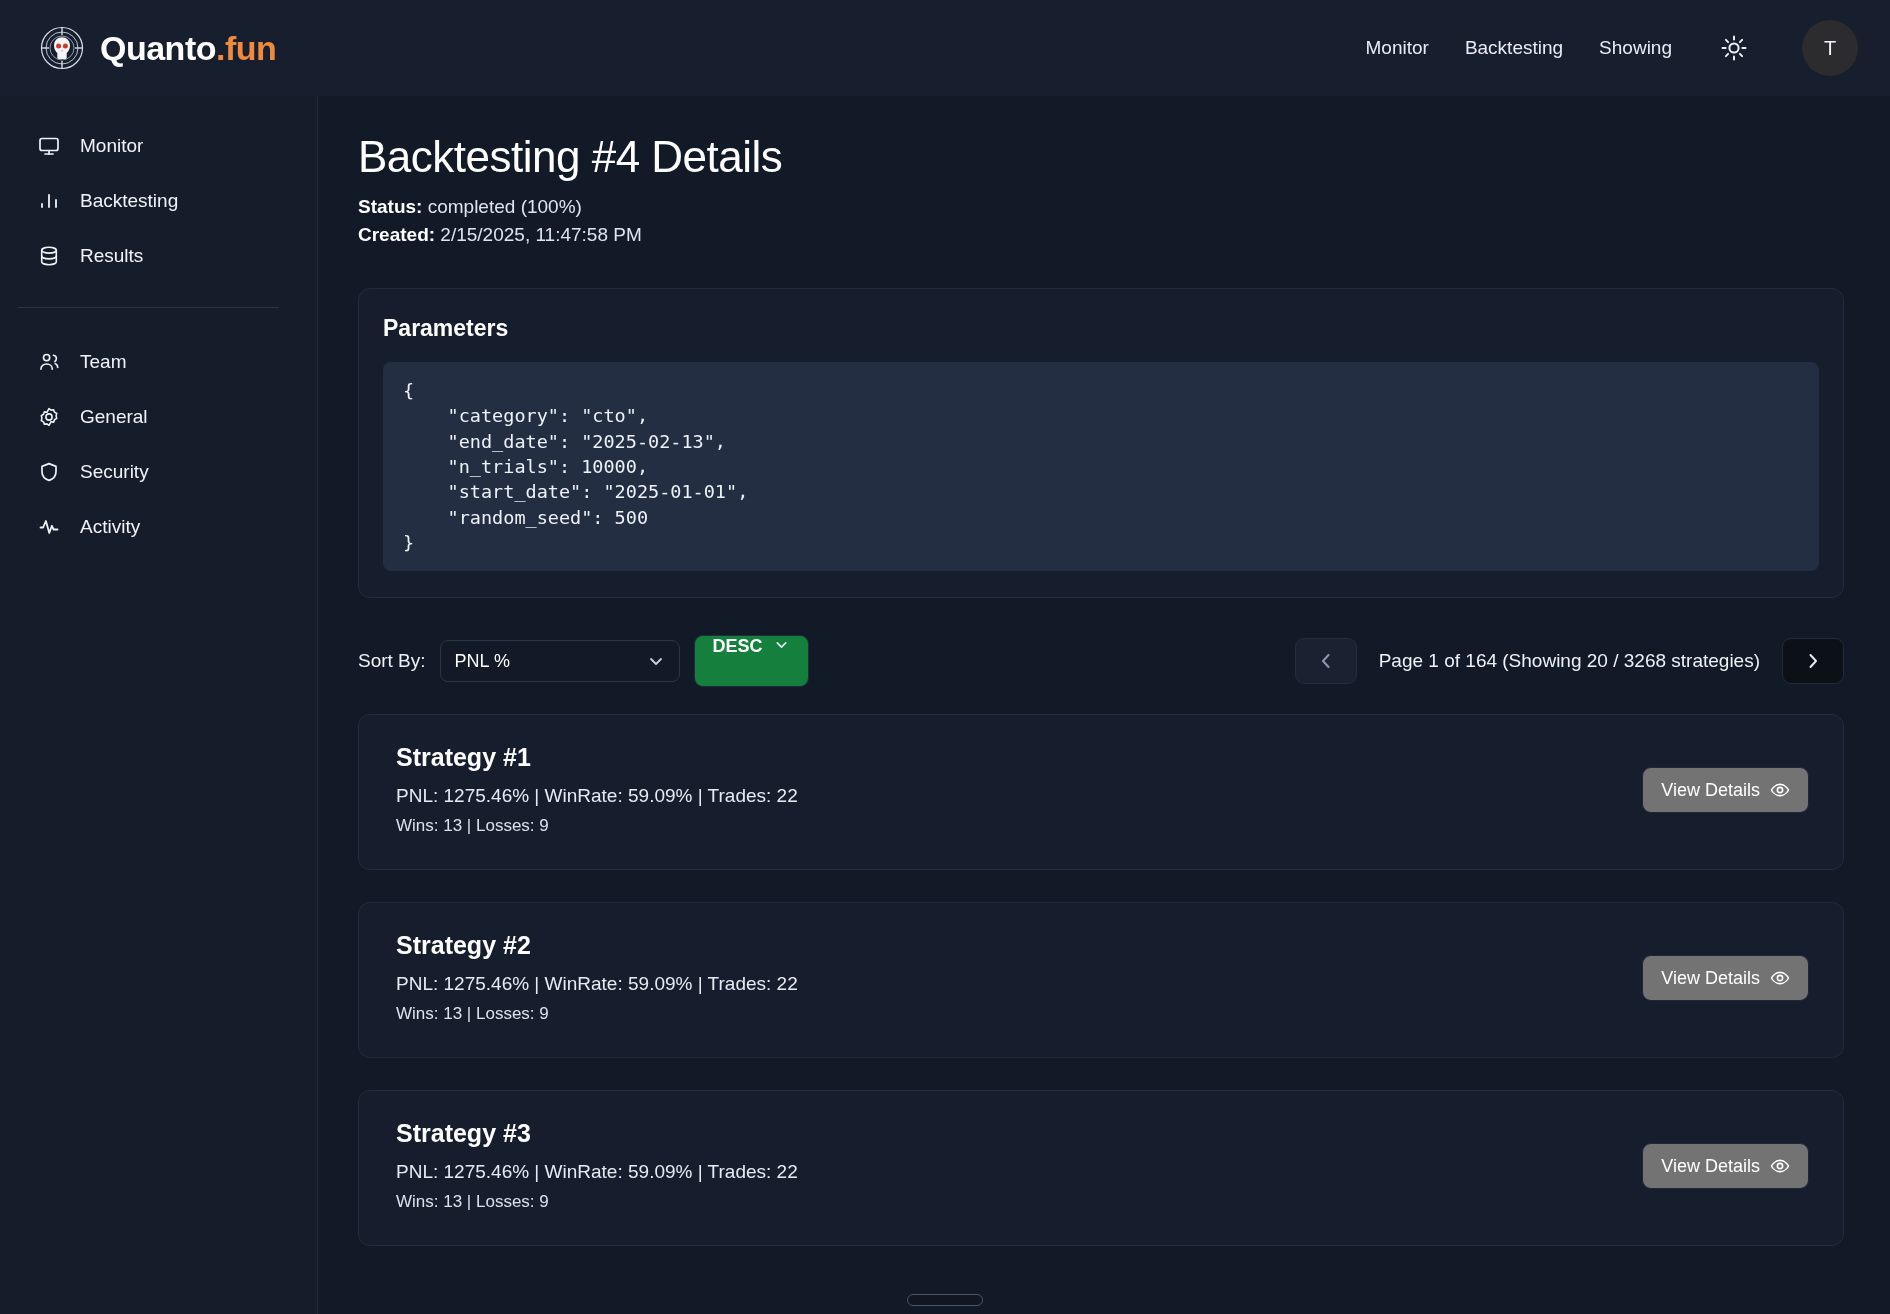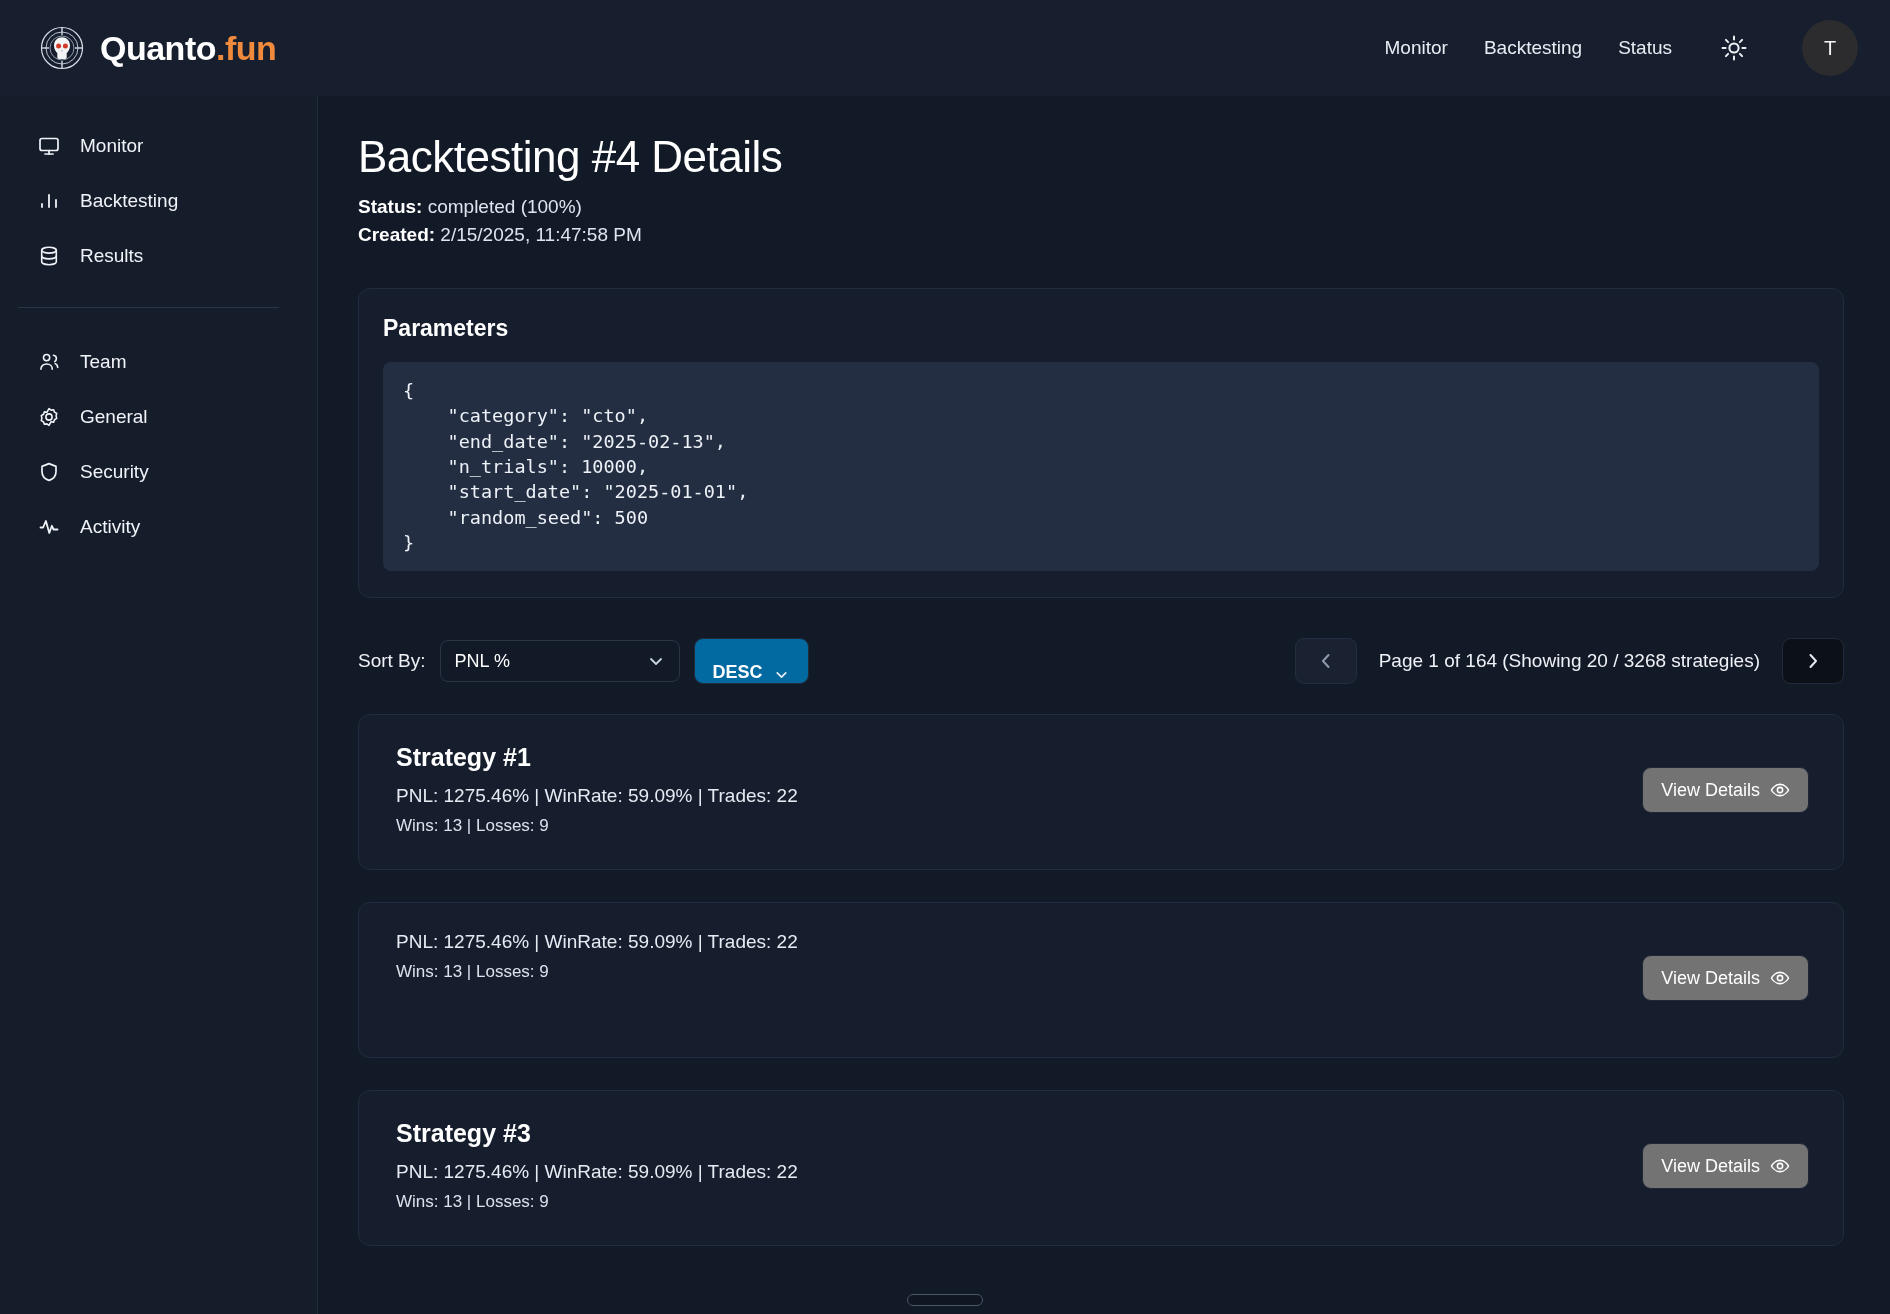--- a/index.html
+++ b/index.html
@@ -165,25 +165,25 @@
     border-radius: 8px;
     display: flex; align-items: center;
     padding: 0 14px;
     color: #ffffff;
     font-size: 18px;
     cursor: pointer;
     text-align: center;
   }
   .select-box .chev { position: absolute; right: 13px; top: 50%; transform: translateY(-50%); }
   .desc-btn {
-    height: 46px;
-    background: #0369a1;
+    height: 52px;
+    background: #15803d;
     border: 1px solid #222b3b;
     border-radius: 9px;
-    display: flex; align-items: flex-end; gap: 10px;
+    display: flex; align-items: flex-start; gap: 10px;
     padding: 0 18px;
     color: #ffffff;
     font-size: 18px;
     font-weight: bold;
     cursor: pointer;
   }
   .pager { display: flex; align-items: center; gap: 0; }
   .pg-btn {
     width: 62px; height: 46px;
     border-radius: 9px;
@@ -266,21 +266,21 @@
         <circle cx="25.4" cy="20" r="2.5" fill="#d03a2a"></circle>
         <path d="M22 23.2l-1.2 2.2h2.4z" fill="#b9bfca"></path>
       </svg>
     </span>
     <span class="brand-text"><span class="w">Quanto</span><span class="o">.fun</span></span>
   </div>
 
   <div class="topnav">
     <a href="#">Monitor</a>
     <a href="#">Backtesting</a>
-    <a href="#">Status</a>
+    <a href="#">Showing</a>
     <button class="theme-btn">
       <span>
         <svg width="28" height="28" viewBox="0 0 28 28" fill="none" stroke="#eef1f6" stroke-width="2" stroke-linecap="round">
           <circle cx="14" cy="14" r="4.6"></circle>
           <line x1="14" y1="2.5" x2="14" y2="5.6"></line>
           <line x1="14" y1="22.4" x2="14" y2="25.5"></line>
           <line x1="2.5" y1="14" x2="5.6" y2="14"></line>
           <line x1="22.4" y1="14" x2="25.5" y2="14"></line>
           <line x1="5.9" y1="5.9" x2="8.1" y2="8.1"></line>
           <line x1="19.9" y1="19.9" x2="22.1" y2="22.1"></line>
@@ -445,20 +445,21 @@
           <svg width="20" height="20" viewBox="0 0 22 22" fill="none" stroke="#ffffff" stroke-width="1.7" stroke-linecap="round" stroke-linejoin="round">
             <path d="M1.6 11S4.9 4.8 11 4.8 20.4 11 20.4 11 17.1 17.2 11 17.2 1.6 11 1.6 11z"></path>
             <circle cx="11" cy="11" r="2.9"></circle>
           </svg>
         </span>
       </div>
     </div>
 
     <div class="strategy-card">
       <div>
+        <div class="s-name">Strategy #2</div>
         <div class="s-line1">PNL: 1275.46% | WinRate: 59.09% | Trades: 22</div>
         <div class="s-line2">Wins: 13 | Losses: 9</div>
       </div>
       <div class="view-btn">
         <span>View Details</span>
         <span>
           <svg width="20" height="20" viewBox="0 0 22 22" fill="none" stroke="#ffffff" stroke-width="1.7" stroke-linecap="round" stroke-linejoin="round">
             <path d="M1.6 11S4.9 4.8 11 4.8 20.4 11 20.4 11 17.1 17.2 11 17.2 1.6 11 1.6 11z"></path>
             <circle cx="11" cy="11" r="2.9"></circle>
           </svg>

